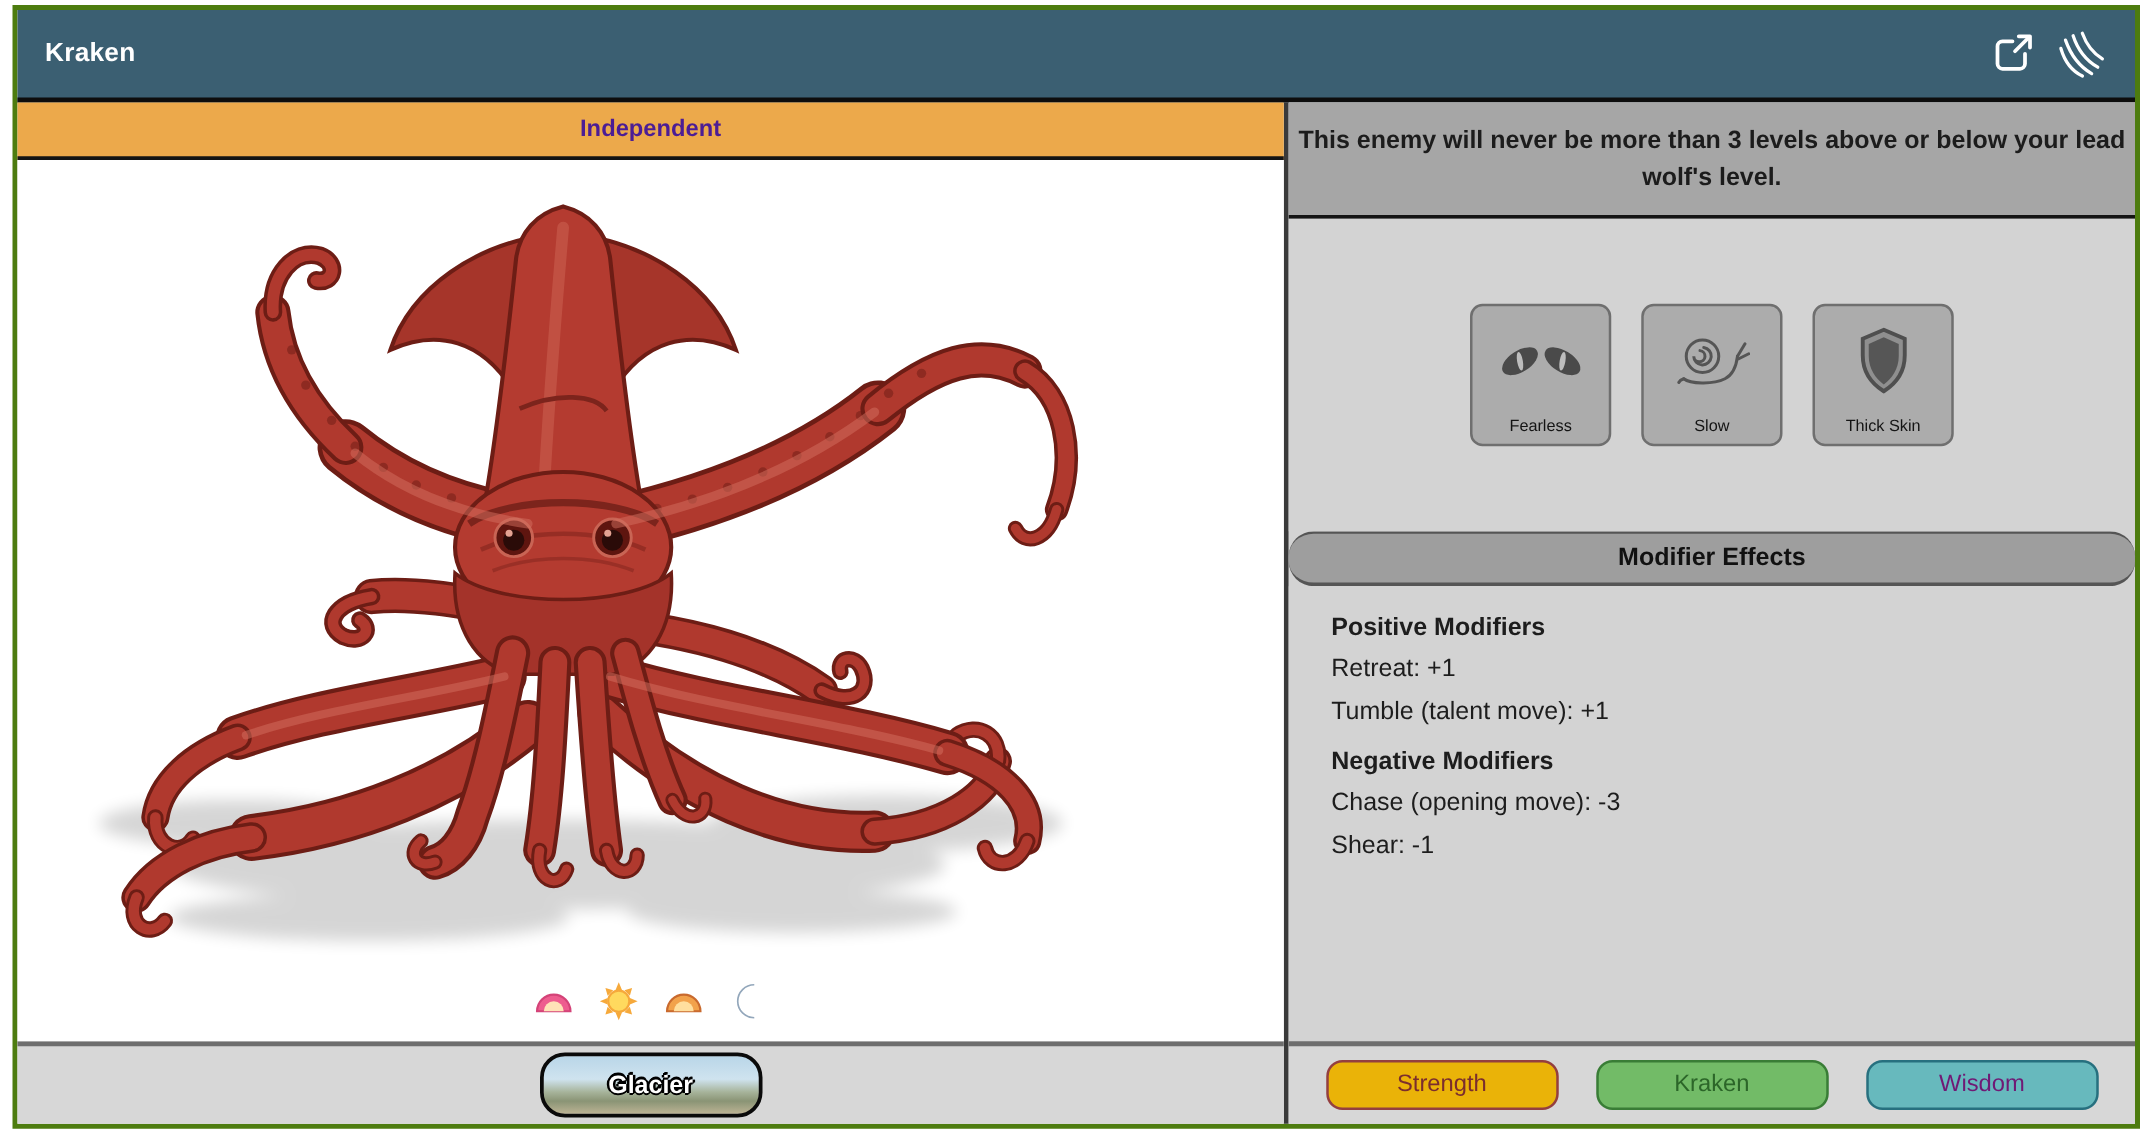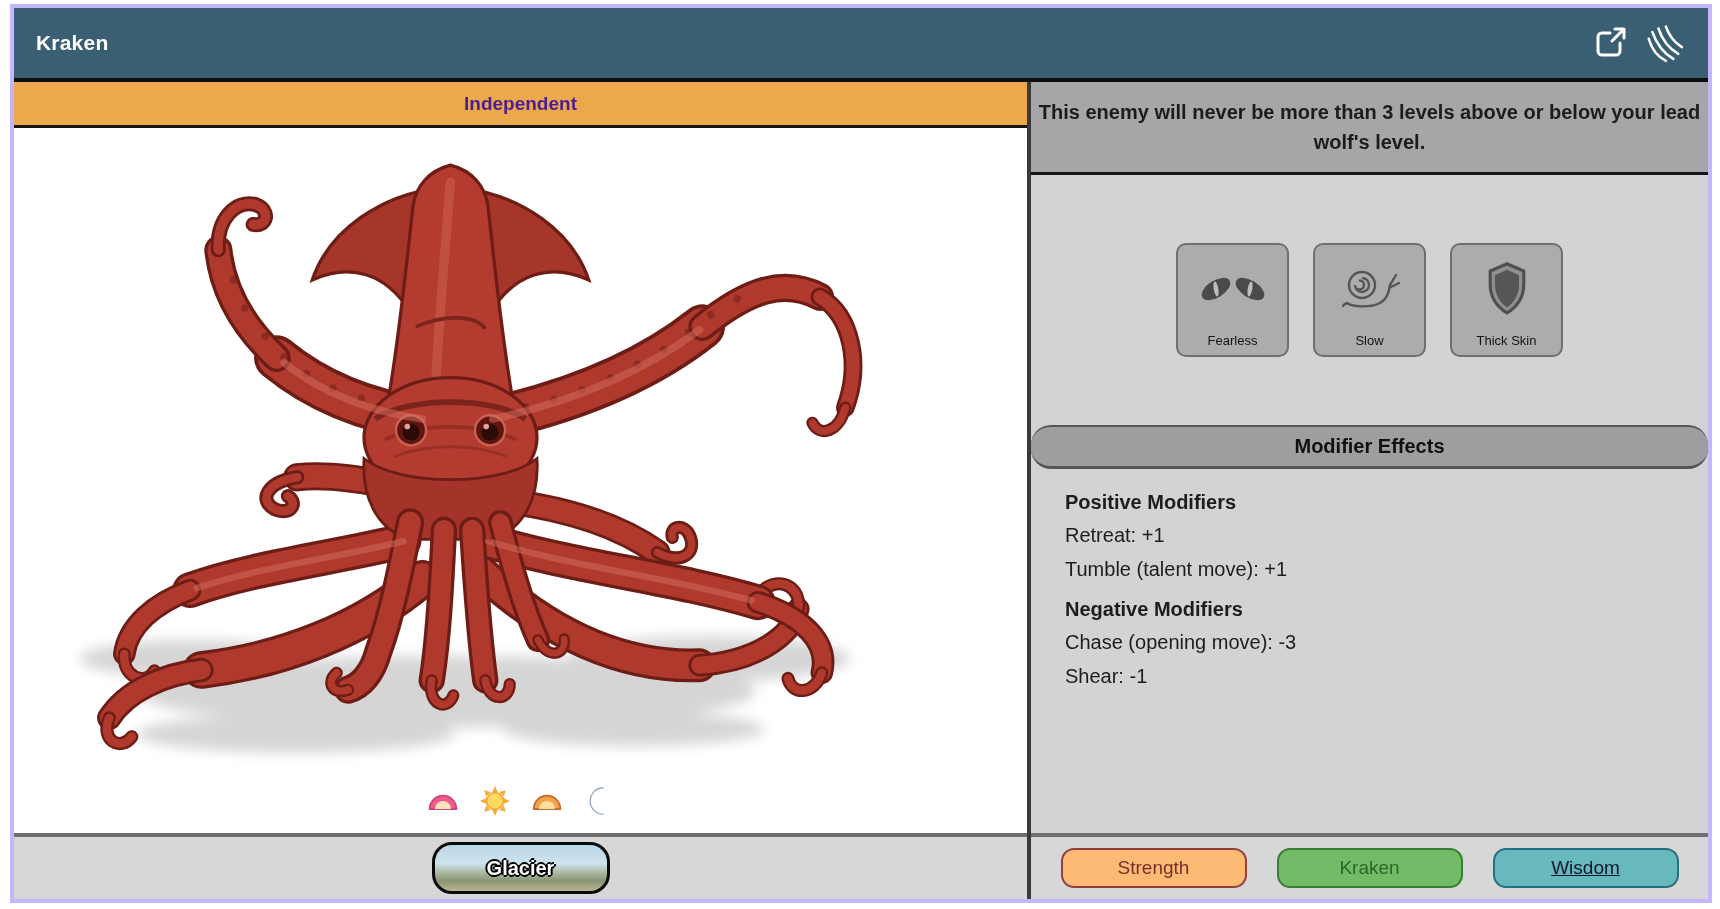--- a/index.html
+++ b/index.html
@@ -1,20 +1,20 @@
 <!DOCTYPE html>
 <html><head>
 <meta charset="utf-8">
 <style>
   * { box-sizing: border-box; margin: 0; padding: 0; }
   html,body { width:1720px; height:909px; background:#ffffff; overflow:hidden;
     font-family:"Liberation Sans", sans-serif; }
 
   .window { position:absolute; left:10px; top:4px; width:1702px; height:899px;
-    border:4px solid #c4b5fd; background:#ffffff; display:flex; flex-direction:column; }
+    border:4px solid #4d7c0f; background:#ffffff; display:flex; flex-direction:column; }
 
   
   .titlebar { height:74px; flex:0 0 74px; background:#3b5f72; border-bottom:4px solid #0d0d0d;
     display:flex; align-items:center; padding:0 22px; }
   .titlebar .title { color:#ffffff; font-size:21px; font-weight:bold; letter-spacing:.2px; }
   .titlebar .spacer { flex:1; }
   .hicon { width:40px; height:40px; display:flex; align-items:center; justify-content:center;
     margin-left:16px; cursor:pointer; }
 
   
@@ -52,23 +52,23 @@
     display:flex; align-items:center; justify-content:center; font-size:20px; font-weight:bold; color:#111;border-radius:20px; }
   .mod-body { flex:1; background:#d3d3d3; padding:22px 0 0 34px; font-size:20px; color:#1d1d1d; overflow:hidden; }
   .mod-body .mhead { font-weight:bold; margin-bottom:10px; }
   .mod-body .mline { margin-bottom:11px; }
   .mod-body .gap { height:6px; }
 
   .footer-right { height:66px; flex:0 0 66px; background:#d7d7d7; border-top:4px solid #6e6e6e;
     display:flex; align-items:center; justify-content:center; gap:30px; }
   .attr-btn { width:186px; height:40px; border-radius:13px; font-size:19px; display:flex;
     align-items:center; justify-content:center; cursor:pointer; border:2.5px solid; }
-  .attr-strength { background:#fdba74; border-color:#943f3f; color:#7b2e2e;text-align:center; }
+  .attr-strength { background:#eab308; border-color:#943f3f; color:#7b2e2e;text-align:center; }
   .attr-smarts   { background:#72bb67; border-color:#397d36; color:#2c6629; }
-  .attr-wisdom   { background:#67b9bd; border-color:#27707f; color:#0f172a;text-decoration:underline; }
+  .attr-wisdom   { background:#67b9bd; border-color:#27707f; color:#701a75; }
 
   
   .tl { stroke:#6d1d15; fill:none; stroke-linecap:round; }
   .tf { stroke:#b0392e; fill:none; stroke-linecap:round; }
   .th { stroke:#d4705f; fill:none; stroke-linecap:round; opacity:.5; }
 </style>
 </head>
 <body>
 
 <div class="window">

